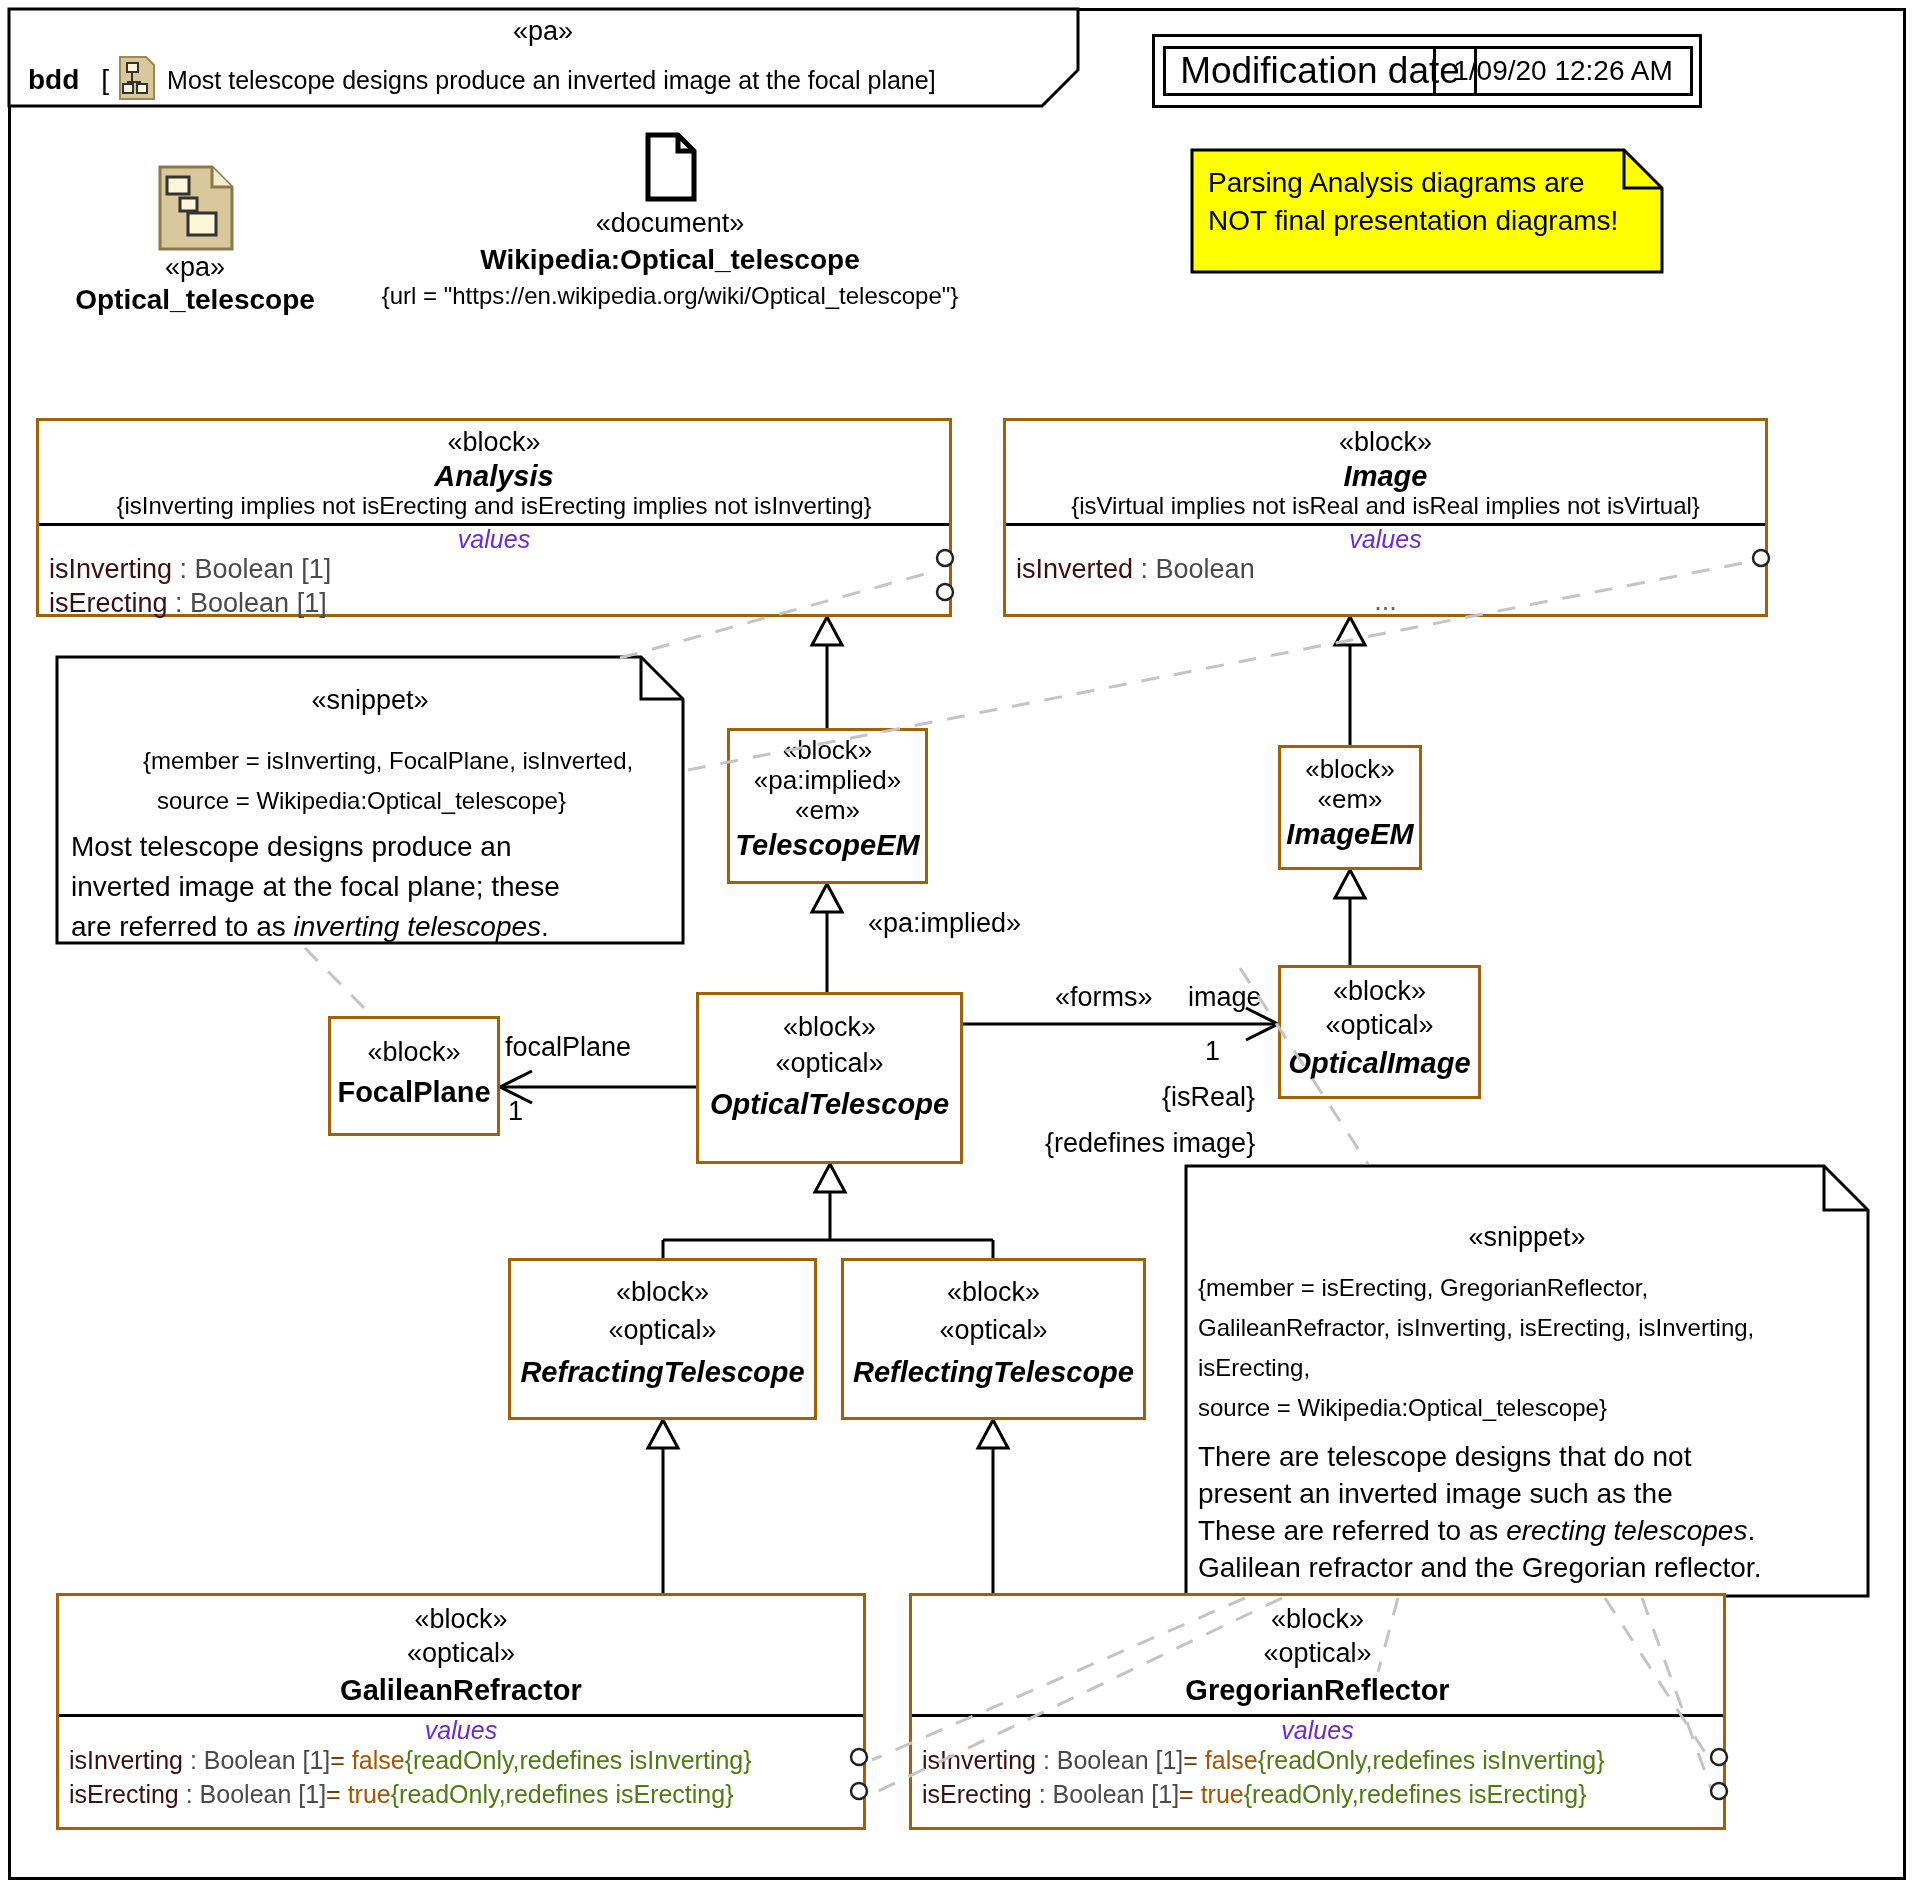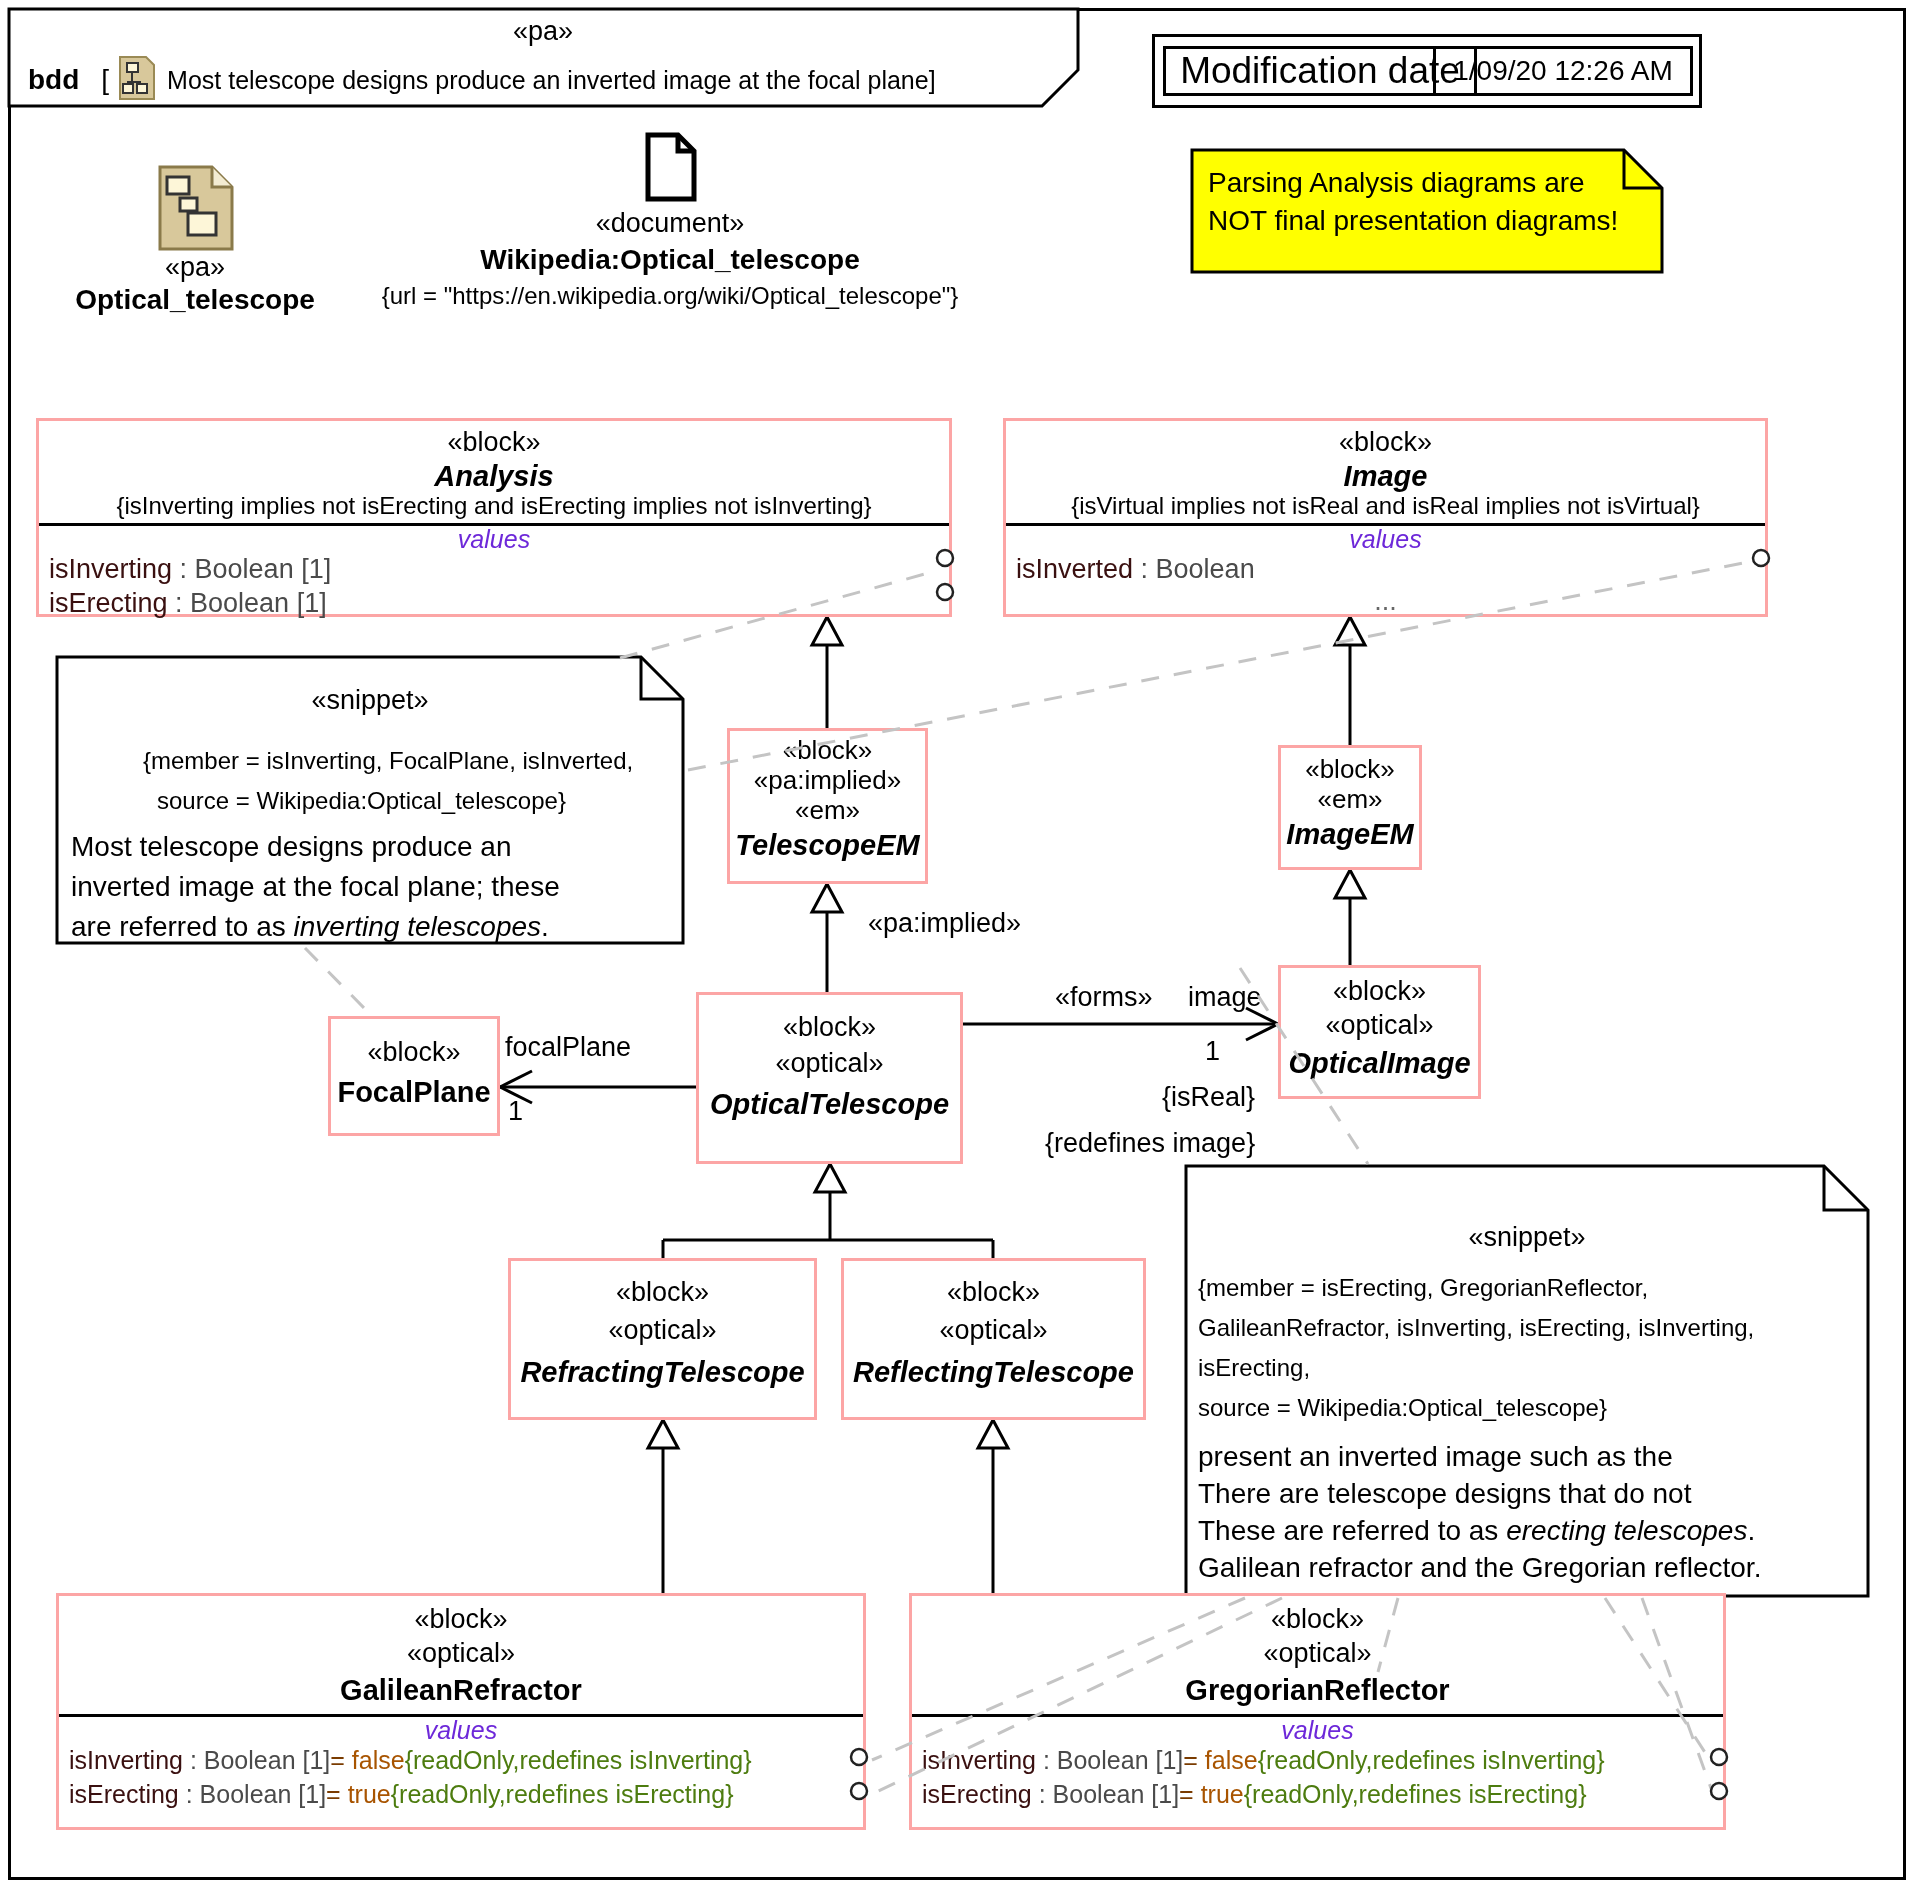--- a/index.html
+++ b/index.html
@@ -1,21 +1,21 @@
 <!DOCTYPE html>
 <html><head>
 <meta charset="utf-8">
 <style>
   html,body{margin:0;padding:0;background:#ffffff;}
   body{font-family:"Liberation Sans",sans-serif;color:#000;}
   #canvas{position:relative;width:1920px;height:1894px;background:#fff;overflow:hidden;}
   .abs{position:absolute;}
   svg.layer{position:absolute;left:0;top:0;pointer-events:none;}
   .page-border{position:absolute;left:8px;top:8px;width:1898px;height:1872px;border:3px solid #000;box-sizing:border-box;}
-  .block{position:absolute;border:3px solid #fca5a5;background:#fff;box-sizing:border-box;z-index:2;}
+  .block{position:absolute;border:3px solid #a16207;background:#fff;box-sizing:border-box;z-index:2;}
   .stereo{text-align:center;font-size:27px;line-height:33px;}
   .stereo.sm{font-size:26px;line-height:30px;}
   .bname{text-align:center;font-size:29px;font-weight:bold;font-style:italic;line-height:34px;}
   .bname.up{font-style:normal;}
   .bconstraint{text-align:center;font-size:24px;line-height:26px;white-space:nowrap;}
   .divider{border-top:3px solid #000;margin-top:4px;}
   .values-label{text-align:center;font-style:italic;color:#6d28d9;font-size:25px;line-height:26px;}
   .prop{font-size:27px;line-height:34px;padding-left:10px;white-space:nowrap;}
   .prop.sm{font-size:25px;}
   .pname{color:#3a1010;}
@@ -245,22 +245,22 @@
       <polyline points="640,2 640,46 684,46" fill="none" stroke="#000" stroke-width="3"></polyline>
     </svg>
     <div class="note-text snippet-title" style="left:0;top:58px;width:686px;">«snippet»</div>
     <div class="note-text snippet-meta" style="left:14px;top:104px;line-height:40px;">
       <div>{member = isErecting, GregorianReflector,</div>
       <div>GalileanRefractor, isInverting, isErecting, isInverting,</div>
       <div>isErecting,</div>
       <div>source = Wikipedia:Optical_telescope}</div>
     </div>
     <div class="note-text snippet-body" style="left:14px;top:274px;line-height:37px;">
+      <div>There are telescope designs that do not</div>
       <div>present an inverted image such as the</div>
-      <div>There are telescope designs that do not</div>
       <div><span>These are referred to as </span><span style="font-style:italic;">erecting telescopes</span><span>.</span></div>
       <div>Galilean refractor and the Gregorian reflector.</div>
     </div>
   </div>
 
   <div class="block" style="left:56px;top:1593px;width:810px;height:237px;">
     <div style="padding-top:6px;">
       <div class="stereo" style="line-height:34px;">«block»</div>
       <div class="stereo" style="line-height:34px;">«optical»</div>
       <div class="bname up" style="line-height:40px;">GalileanRefractor</div>

